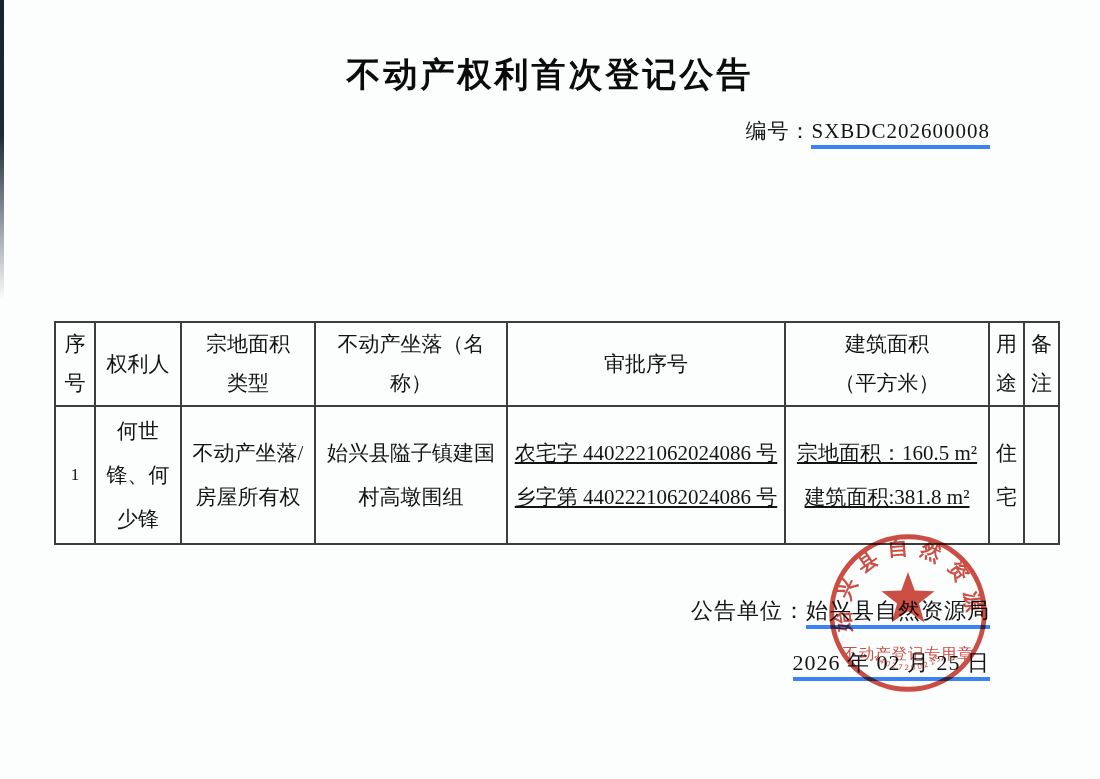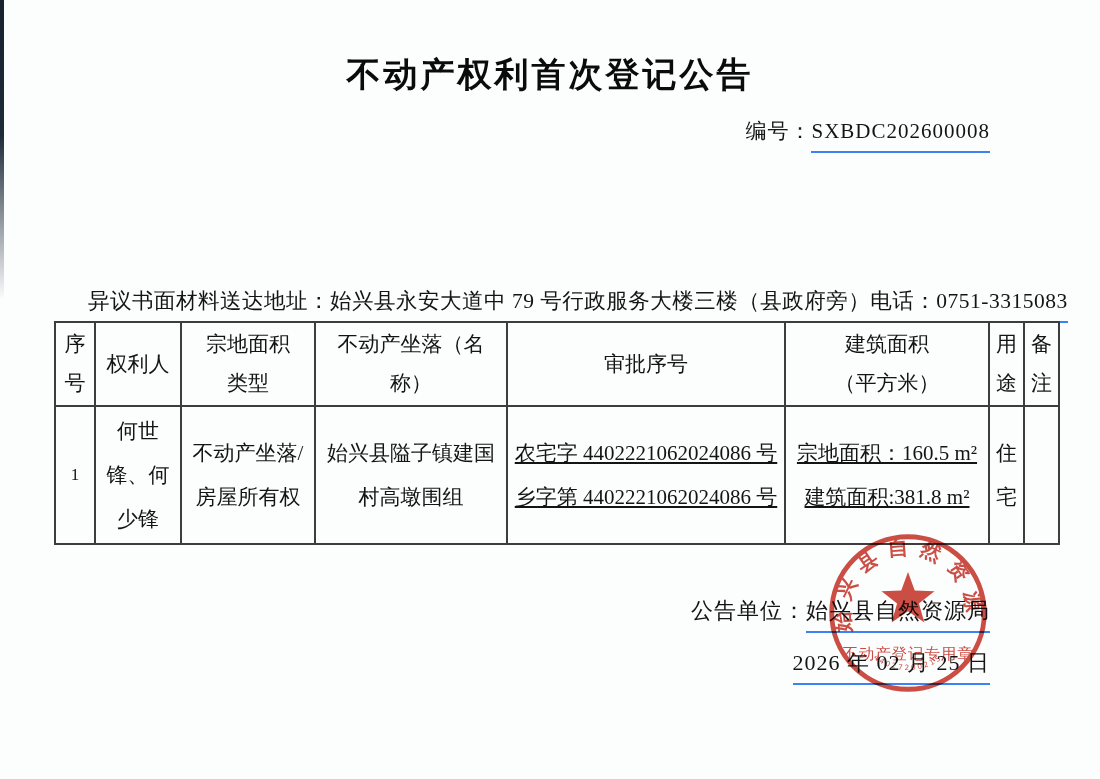--- a/index.html
+++ b/index.html
@@ -22,21 +22,21 @@
   .doc-title {
     position:absolute; top:52px; left:0; width:100%;
     text-align:center;
     font-family:"DejaVu Sans","Liberation Sans",sans-serif;
     font-weight:900; font-size:34px; letter-spacing:3px; color:#0b0b0b;
   }
   .doc-no {
     position:absolute; top:117px; right:110px;
     font-size:21px; letter-spacing:1px;
   }
-  .u { border-bottom:2px solid #3b82f6; padding-bottom:8px; }
+  .u { border-bottom:4px solid #3b82f6; padding-bottom:2px; }
   .body-text {
     position:absolute; left:45px; top:156px; width:1013px;
     font-size:21.5px; line-height:45px; text-align:justify;
     letter-spacing:0.5px;
   }
   .address-line {
     position:absolute; left:45px; top:284px; width:1013px;
     font-size:21.5px; line-height:34px; padding-left:2em;
     letter-spacing:0.5px; white-space:nowrap;
   }
@@ -73,23 +73,20 @@
 
   <div class="scan-edge"></div>
 
   <div class="doc-title">不动产权利首次登记公告</div>
 
   <div class="doc-no">
     <span>编号：</span><span class="u">SXBDC202600008</span>
   </div>
 
 
-  <div class="address-line">
-    <span>异议书面材料送达地址：</span><span class="u">始兴县永安大道中 79 号行政服务大楼三楼（县政府旁）电话：0751-3315083</span>
-  </div>
 
   <table class="announce">
     <colgroup>
       <col style="width:40px">
         <col style="width:86px">
         <col style="width:134px">
         <col style="width:192px">
       <col style="width:278px">
         <col style="width:204px">
         <col style="width:35px">

